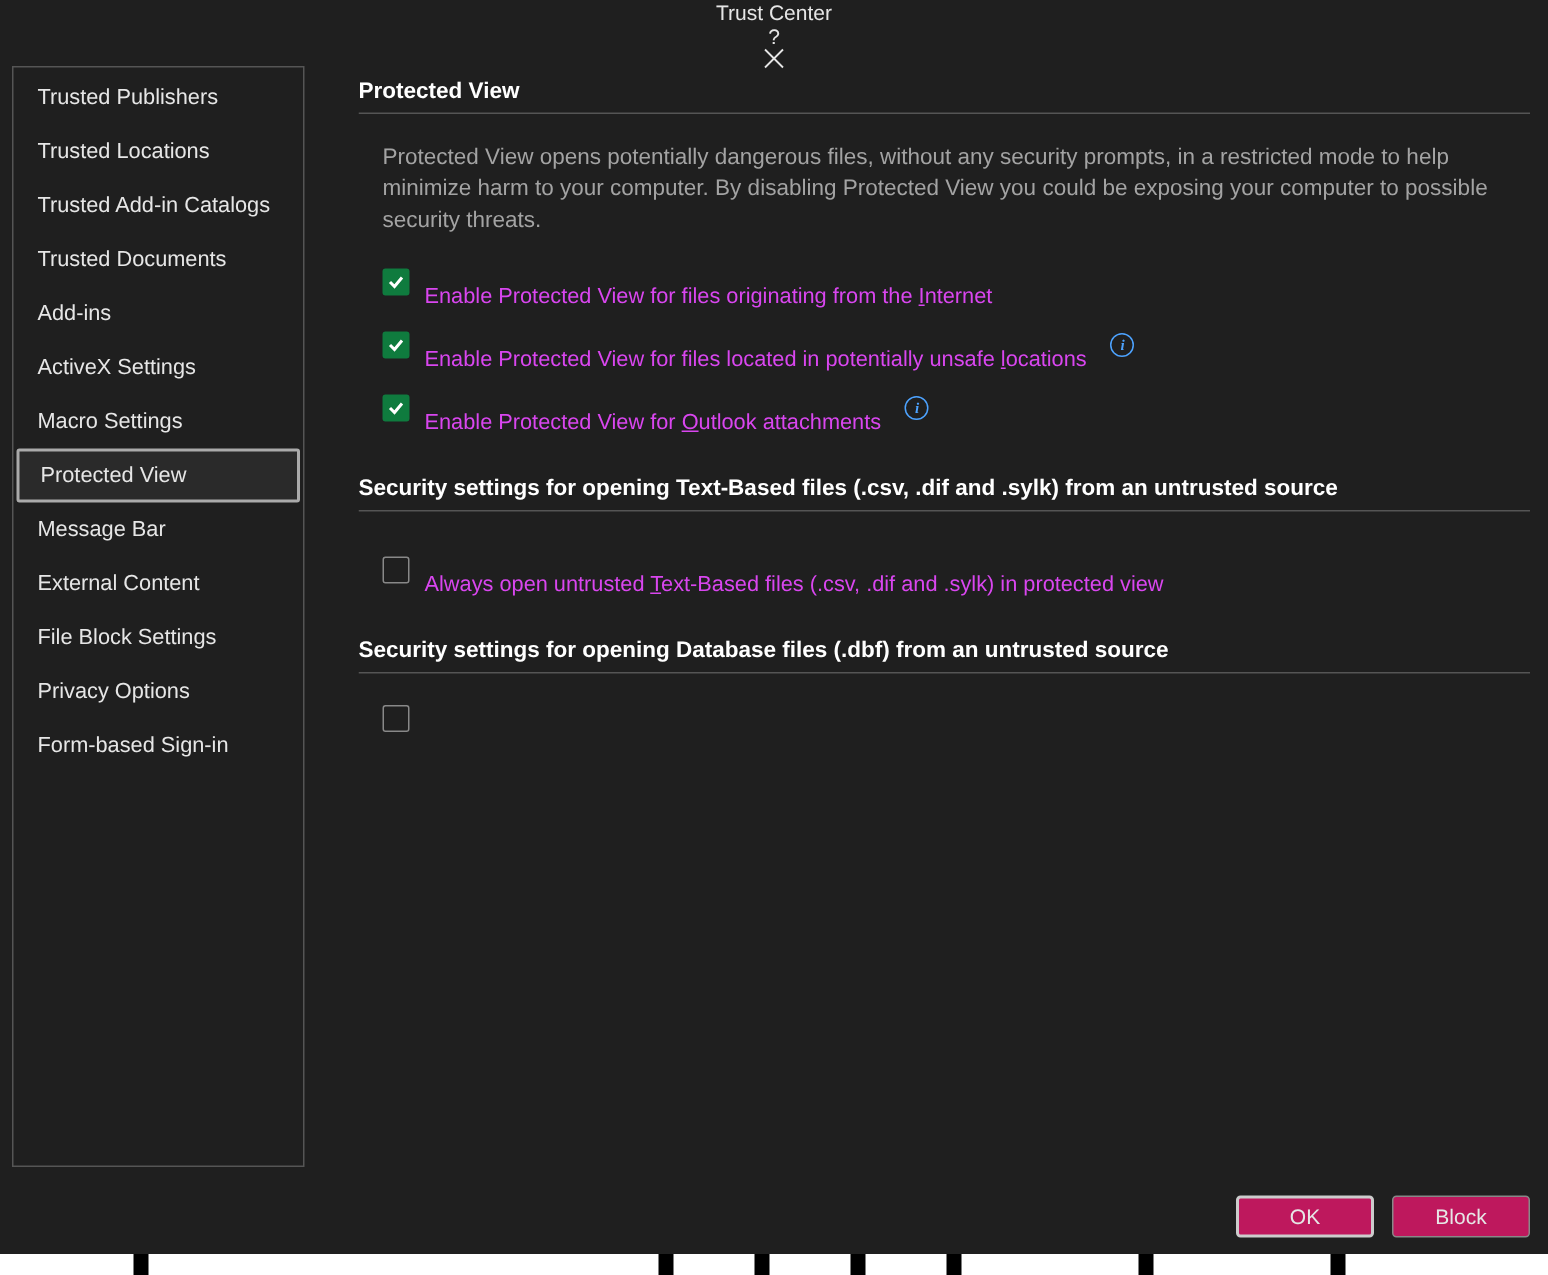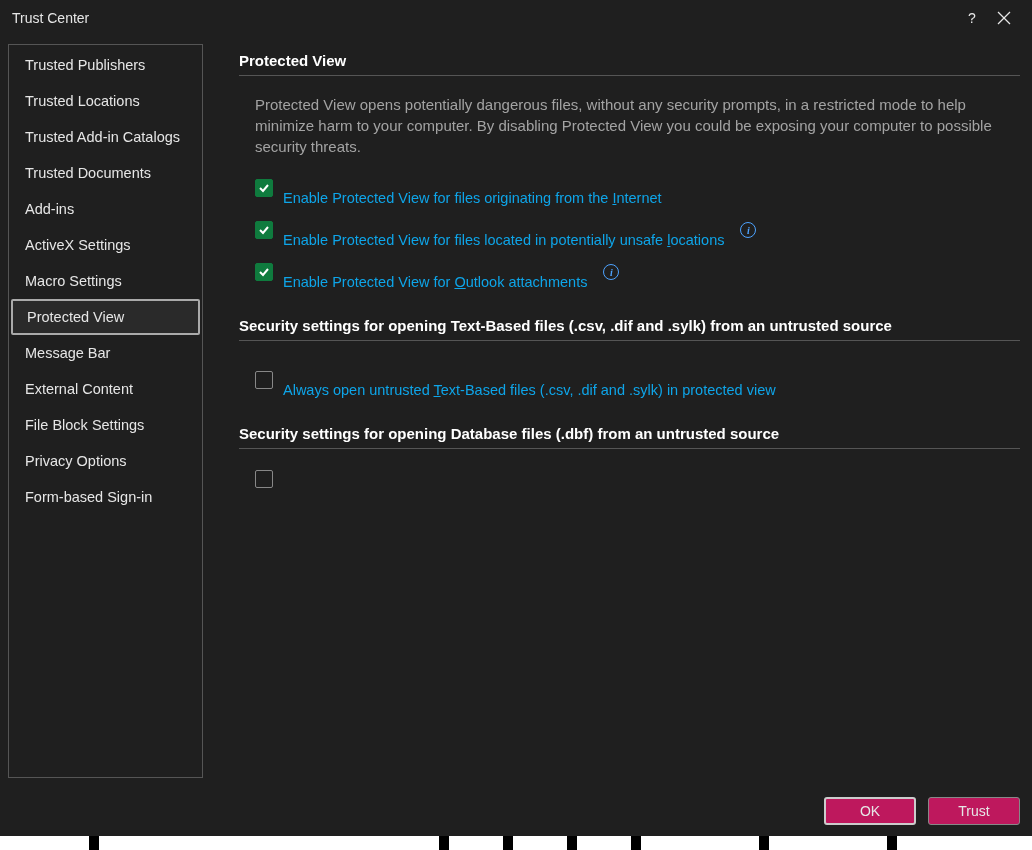--- a/index.html
+++ b/index.html
@@ -22,20 +22,21 @@
       background: #1f1f1f;
       display: flex;
       flex-direction: column;
     }
     .titlebar {
       height: 36px;
       display: flex;
       align-items: center;
       padding: 0 12px;
       background: #1f1f1f;
+      flex-direction: column;
     }
     .title {
       font-size: 14px;
       color: #e6e6e6;
     }
     .titlebar-spacer {
       flex: 1;
     }
     .titlebar-btn {
       width: 32px;
@@ -120,21 +121,21 @@
     }
     .checkbox.checked {
       background: #0f7b3e;
       border-color: #0f7b3e;
     }
     .checkbox.checked svg {
       width: 12px;
       height: 12px;
     }
     .checkbox-label {
-      color: #0ea5e9;
+      color: #d946ef;
       cursor: pointer;
       margin-top: 20px;
     }
     .underline {
       text-decoration: underline;
     }
     .info-icon {
       width: 16px;
       height: 16px;
       border: 1.5px solid #4da3ff;
@@ -269,21 +270,21 @@
         <div class="checkbox-row">
           <div class="checkbox"></div>
         </div>
       </div>
 
     </div>
   </div>
 
   <div class="footer">
     <button class="btn primary">OK</button>
-    <button class="btn">Trust</button>
+    <button class="btn">Block</button>
   </div>
 
   <div class="bottom-strip">
     <div style="width:10px;margin-left:89px"></div>
     <div style="width:10px;margin-left:340px"></div>
     <div style="width:10px;margin-left:54px"></div>
     <div style="width:10px;margin-left:54px"></div>
     <div style="width:10px;margin-left:54px"></div>
     <div style="width:10px;margin-left:118px"></div>
     <div style="width:10px;margin-left:118px"></div>

